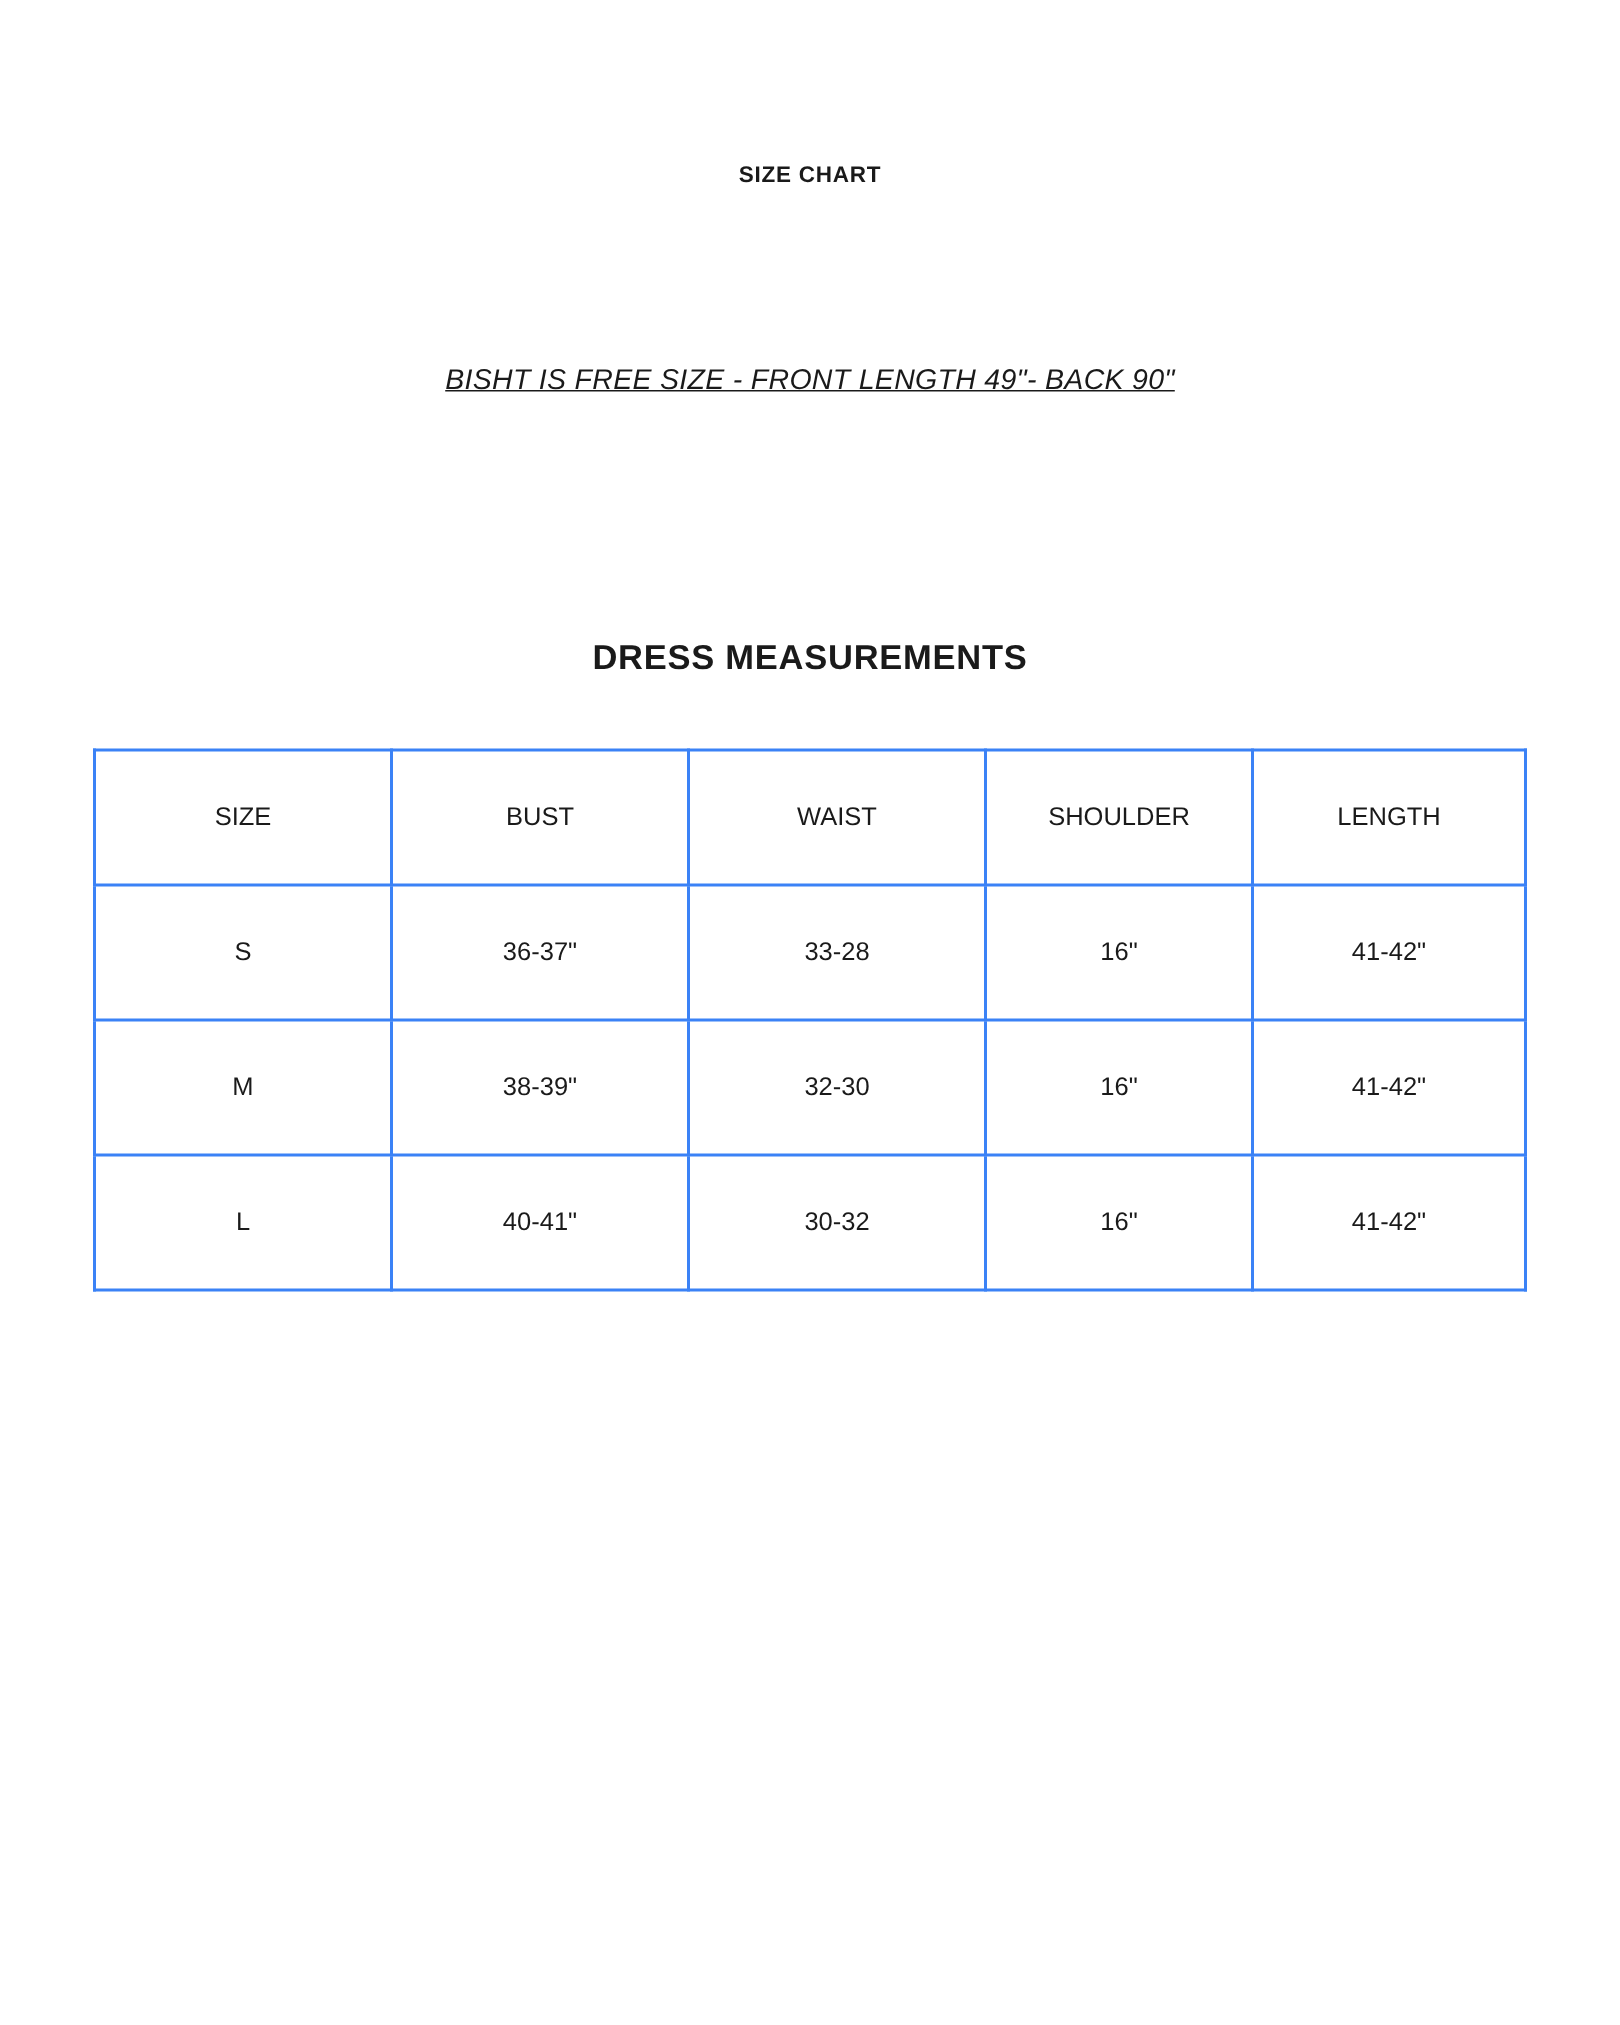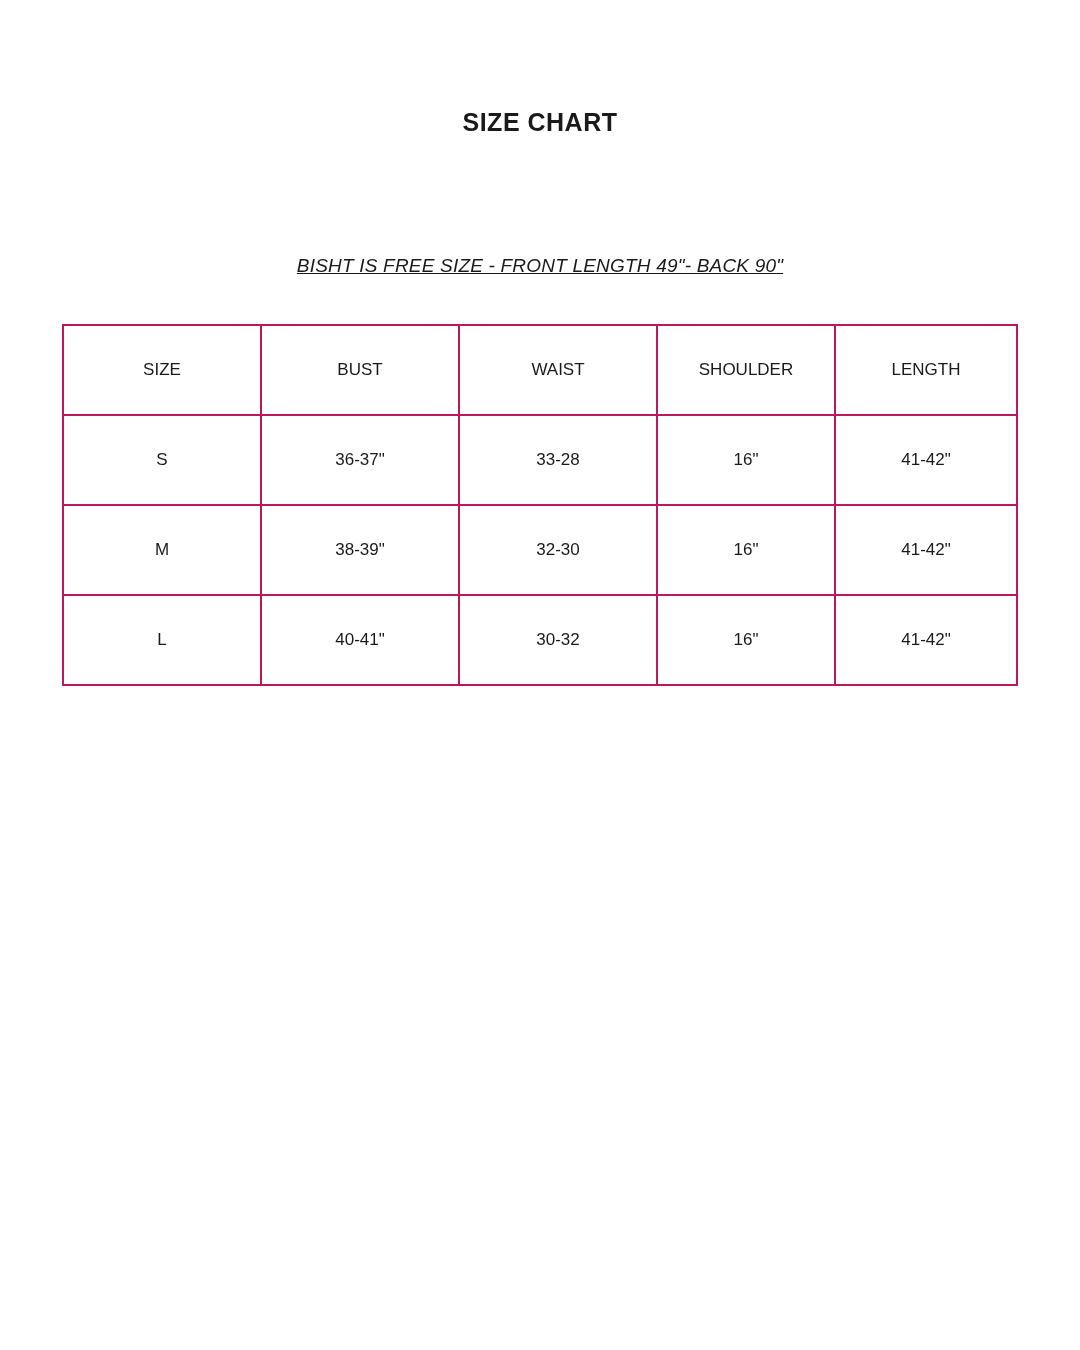--- a/index.html
+++ b/index.html
@@ -17,21 +17,21 @@
   }
   .page {
     width: 1080px;
     height: 1350px;
     box-sizing: border-box;
     padding: 0 48px;
     position: relative;
   }
   .title {
     text-align: center;
-    font-size: 25px;
+    font-size: 15px;
     font-weight: 700;
     letter-spacing: 0.5px;
     margin-top: 108px;
   }
   .free-size-note {
     text-align: center;
     font-size: 19px;
     font-style: italic;
     text-decoration: underline;
     margin-top: 118px;
@@ -44,21 +44,21 @@
     letter-spacing: 0.5px;
     margin-top: 160px;
   }
   table.measure {
     border-collapse: collapse;
     margin: 47px auto 0 auto;
     width: 954px;
     table-layout: fixed;
   }
   table.measure td, table.measure th {
-    border: 2px solid #be185d;
+    border: 2px solid #3b82f6;
     height: 88px;
     text-align: center;
     vertical-align: middle;
     font-size: 17px;
     font-weight: 400;
     padding: 0;
   }
   table.measure th {
     font-size: 17px;
   }
@@ -90,20 +90,21 @@
 </style>
 </head>
 <body>
 
 <div class="page">
 
   <div class="title">SIZE CHART</div>
 
   <div class="free-size-note">BISHT IS FREE SIZE -  FRONT LENGTH 49"- BACK 90"</div>
 
+  <div class="section-title">DRESS MEASUREMENTS</div>
 
   <table class="measure">
     <colgroup>
       <col class="col-size">
       <col class="col-bust">
       <col class="col-waist">
       <col class="col-shoulder">
       <col class="col-length">
     </colgroup>
     <thead>

